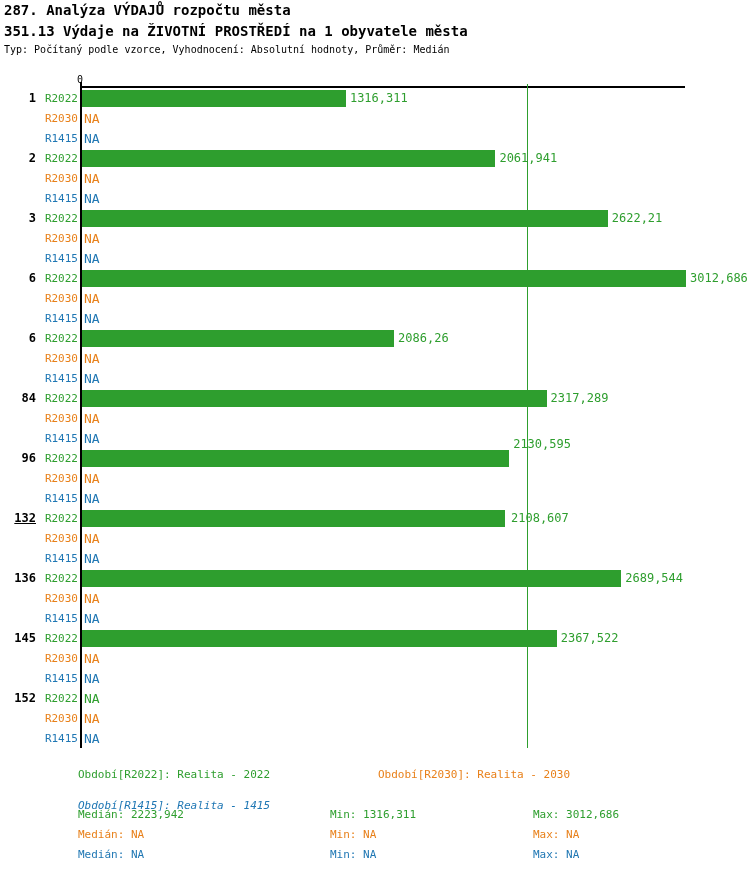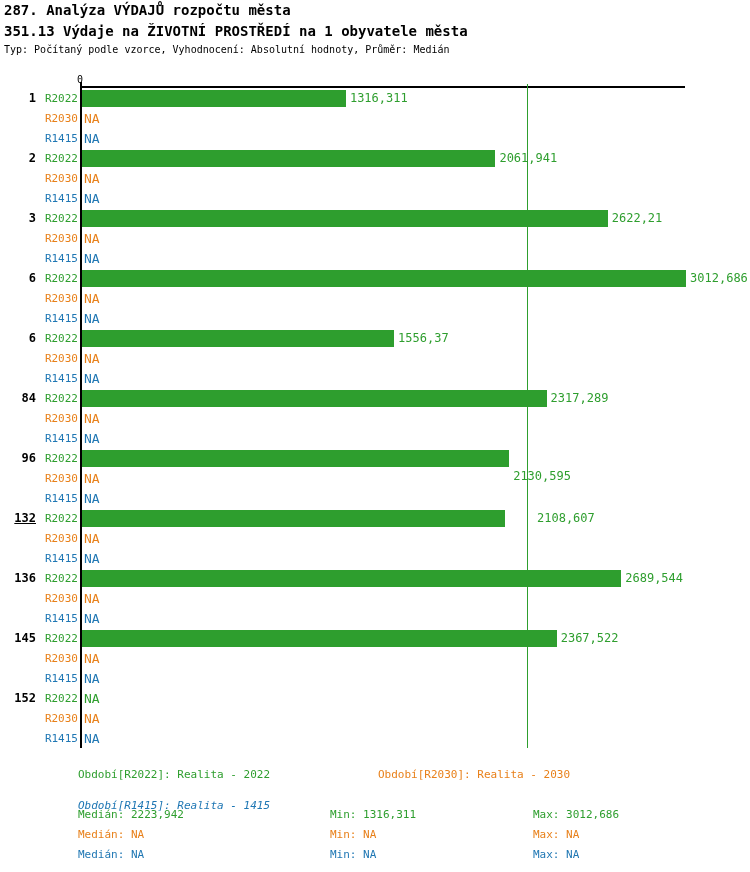--- a/index.html
+++ b/index.html
@@ -151,45 +151,45 @@
     <div class="series-label" style="left: 38px; width: 40px; top: 270px; line-height: 17px; color: rgb(46, 158, 46);">R2022</div>
     <div class="bar" style="left: 82px; top: 270px; width: 604.044px; background: rgb(46, 158, 46);"></div>
     <div class="bar-value" style="left: 690.044px; top: 270px; line-height: 17px; color: rgb(46, 158, 46);">3012,686</div>
     <div class="series-label" style="left: 38px; width: 40px; top: 290px; line-height: 17px; color: rgb(232, 128, 26);">R2030</div>
     <div class="na-value" style="left: 84px; top: 290px; line-height: 17px; color: rgb(232, 128, 26);">NA</div>
     <div class="series-label" style="left: 38px; width: 40px; top: 310px; line-height: 17px; color: rgb(31, 119, 180);">R1415</div>
     <div class="na-value" style="left: 84px; top: 310px; line-height: 17px; color: rgb(31, 119, 180);">NA</div>
     <div class="group-index" style="left: 0px; width: 36px; top: 330px; line-height: 17px;">6</div>
     <div class="series-label" style="left: 38px; width: 40px; top: 330px; line-height: 17px; color: rgb(46, 158, 46);">R2022</div>
     <div class="bar" style="left: 82px; top: 330px; width: 312.052px; background: rgb(46, 158, 46);"></div>
-    <div class="bar-value" style="left: 398.052px; top: 330px; line-height: 17px; color: rgb(46, 158, 46);">1556,37</div>
+    <div class="bar-value" style="left: 398.052px; top: 330px; line-height: 17px; color: rgb(46, 158, 46);">2086,26</div>
     <div class="series-label" style="left: 38px; width: 40px; top: 350px; line-height: 17px; color: rgb(232, 128, 26);">R2030</div>
     <div class="na-value" style="left: 84px; top: 350px; line-height: 17px; color: rgb(232, 128, 26);">NA</div>
     <div class="series-label" style="left: 38px; width: 40px; top: 370px; line-height: 17px; color: rgb(31, 119, 180);">R1415</div>
     <div class="na-value" style="left: 84px; top: 370px; line-height: 17px; color: rgb(31, 119, 180);">NA</div>
     <div class="group-index" style="left: 0px; width: 36px; top: 390px; line-height: 17px;">84</div>
     <div class="series-label" style="left: 38px; width: 40px; top: 390px; line-height: 17px; color: rgb(46, 158, 46);">R2022</div>
     <div class="bar" style="left: 82px; top: 390px; width: 464.616px; background: rgb(46, 158, 46);"></div>
     <div class="bar-value" style="left: 550.616px; top: 390px; line-height: 17px; color: rgb(46, 158, 46);">2317,289</div>
     <div class="series-label" style="left: 38px; width: 40px; top: 410px; line-height: 17px; color: rgb(232, 128, 26);">R2030</div>
     <div class="na-value" style="left: 84px; top: 410px; line-height: 17px; color: rgb(232, 128, 26);">NA</div>
     <div class="series-label" style="left: 38px; width: 40px; top: 430px; line-height: 17px; color: rgb(31, 119, 180);">R1415</div>
     <div class="na-value" style="left: 84px; top: 430px; line-height: 17px; color: rgb(31, 119, 180);">NA</div>
     <div class="group-index" style="left: 0px; width: 36px; top: 450px; line-height: 17px;">96</div>
     <div class="series-label" style="left: 38px; width: 40px; top: 450px; line-height: 17px; color: rgb(46, 158, 46);">R2022</div>
     <div class="bar" style="left: 82px; top: 450px; width: 427.184px; background: rgb(46, 158, 46);"></div>
-    <div class="bar-value" style="left: 513.184px; top: 468px; line-height: 17px; color: rgb(46, 158, 46);">2130,595</div>
+    <div class="bar-value" style="left: 513.184px; top: 436px; line-height: 17px; color: rgb(46, 158, 46);">2130,595</div>
     <div class="series-label" style="left: 38px; width: 40px; top: 470px; line-height: 17px; color: rgb(232, 128, 26);">R2030</div>
     <div class="na-value" style="left: 84px; top: 470px; line-height: 17px; color: rgb(232, 128, 26);">NA</div>
     <div class="series-label" style="left: 38px; width: 40px; top: 490px; line-height: 17px; color: rgb(31, 119, 180);">R1415</div>
     <div class="na-value" style="left: 84px; top: 490px; line-height: 17px; color: rgb(31, 119, 180);">NA</div>
     <div class="group-index" style="left: 0px; width: 36px; top: 510px; line-height: 17px; text-decoration: underline;">132</div>
     <div class="series-label" style="left: 38px; width: 40px; top: 510px; line-height: 17px; color: rgb(46, 158, 46);">R2022</div>
     <div class="bar" style="left: 82px; top: 510px; width: 422.776px; background: rgb(46, 158, 46);"></div>
-    <div class="bar-value" style="left: 537px; top: 510px; line-height: 17px; color: rgb(46, 158, 46);">2108,607</div>
+    <div class="bar-value" style="left: 511px; top: 510px; line-height: 17px; color: rgb(46, 158, 46);">2108,607</div>
     <div class="series-label" style="left: 38px; width: 40px; top: 530px; line-height: 17px; color: rgb(232, 128, 26);">R2030</div>
     <div class="na-value" style="left: 84px; top: 530px; line-height: 17px; color: rgb(232, 128, 26);">NA</div>
     <div class="series-label" style="left: 38px; width: 40px; top: 550px; line-height: 17px; color: rgb(31, 119, 180);">R1415</div>
     <div class="na-value" style="left: 84px; top: 550px; line-height: 17px; color: rgb(31, 119, 180);">NA</div>
     <div class="group-index" style="left: 0px; width: 36px; top: 570px; line-height: 17px;">136</div>
     <div class="series-label" style="left: 38px; width: 40px; top: 570px; line-height: 17px; color: rgb(46, 158, 46);">R2022</div>
     <div class="bar" style="left: 82px; top: 570px; width: 539.254px; background: rgb(46, 158, 46);"></div>
     <div class="bar-value" style="left: 625.254px; top: 570px; line-height: 17px; color: rgb(46, 158, 46);">2689,544</div>
     <div class="series-label" style="left: 38px; width: 40px; top: 590px; line-height: 17px; color: rgb(232, 128, 26);">R2030</div>
     <div class="na-value" style="left: 84px; top: 590px; line-height: 17px; color: rgb(232, 128, 26);">NA</div>

